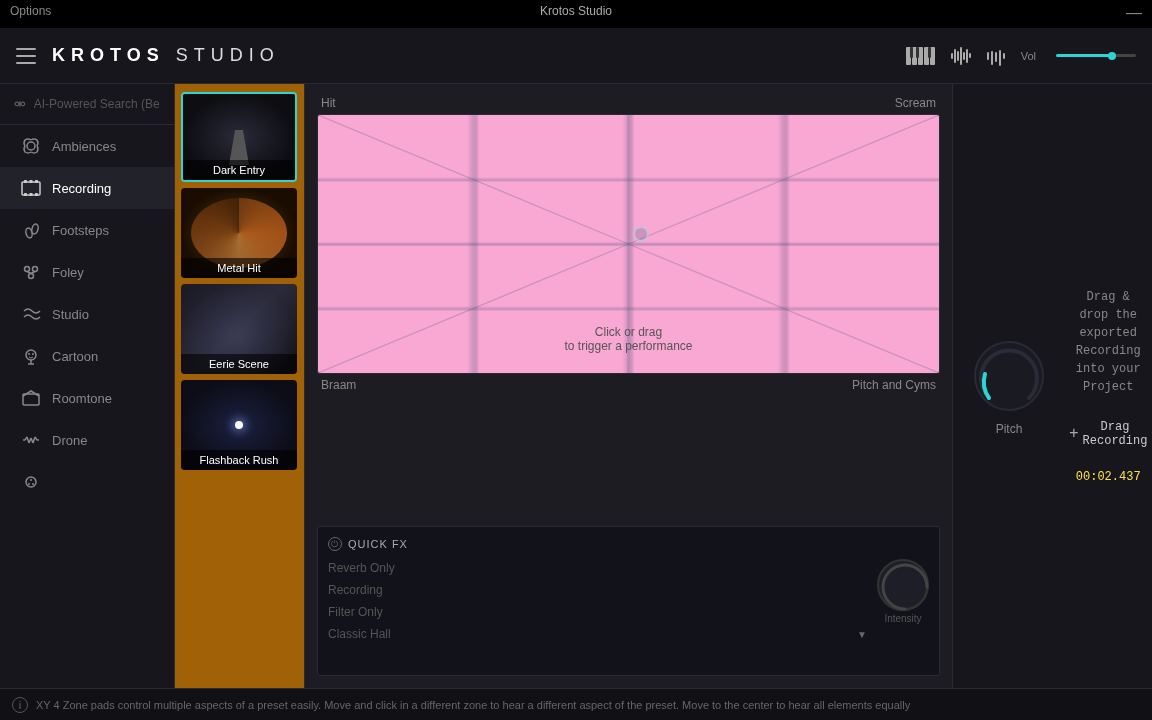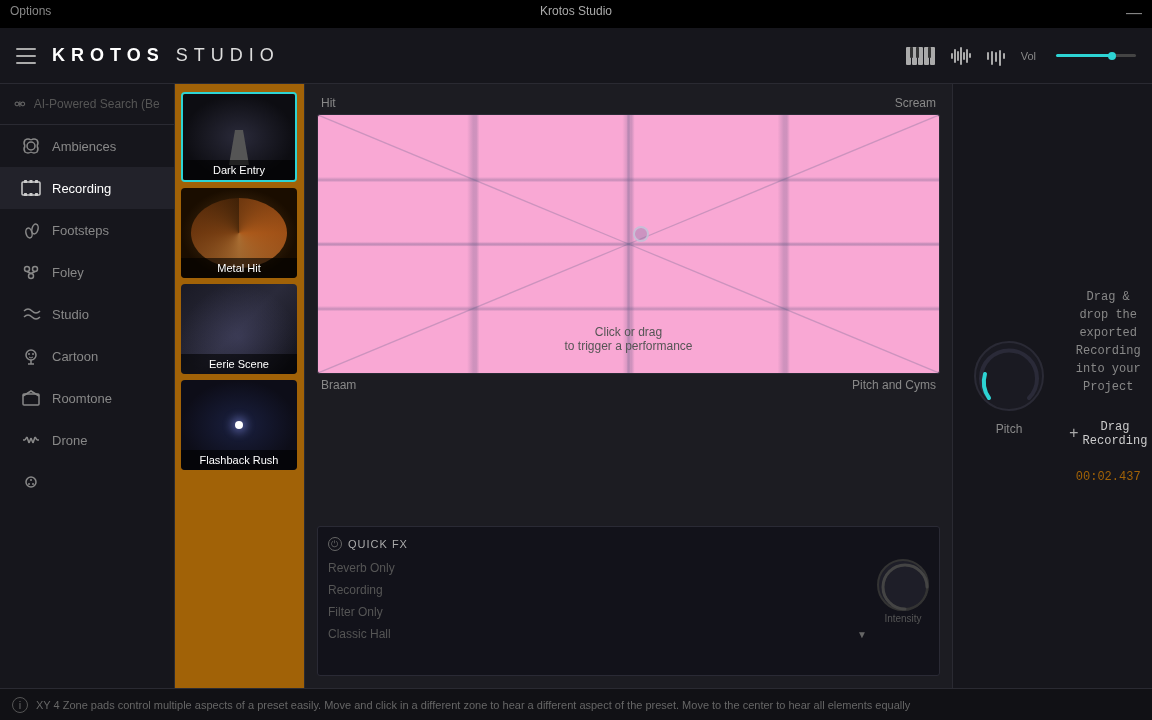--- a/index.html
+++ b/index.html
@@ -499,21 +499,21 @@
       color: #ccc;
       font-size: 12px;
       margin-top: 4px;
     }
     .plus-icon {
       font-size: 16px;
       color: #aaa;
     }
     .timestamp {
       font-size: 12px;
-      color: #a16207;
+      color: #fde047;
       margin-top: 2px;
     }
 
     
     .bottom-bar {
       height: 32px;
       background: #111115;
       border-top: 1px solid #2a2a32;
       display: flex;
       align-items: center;

